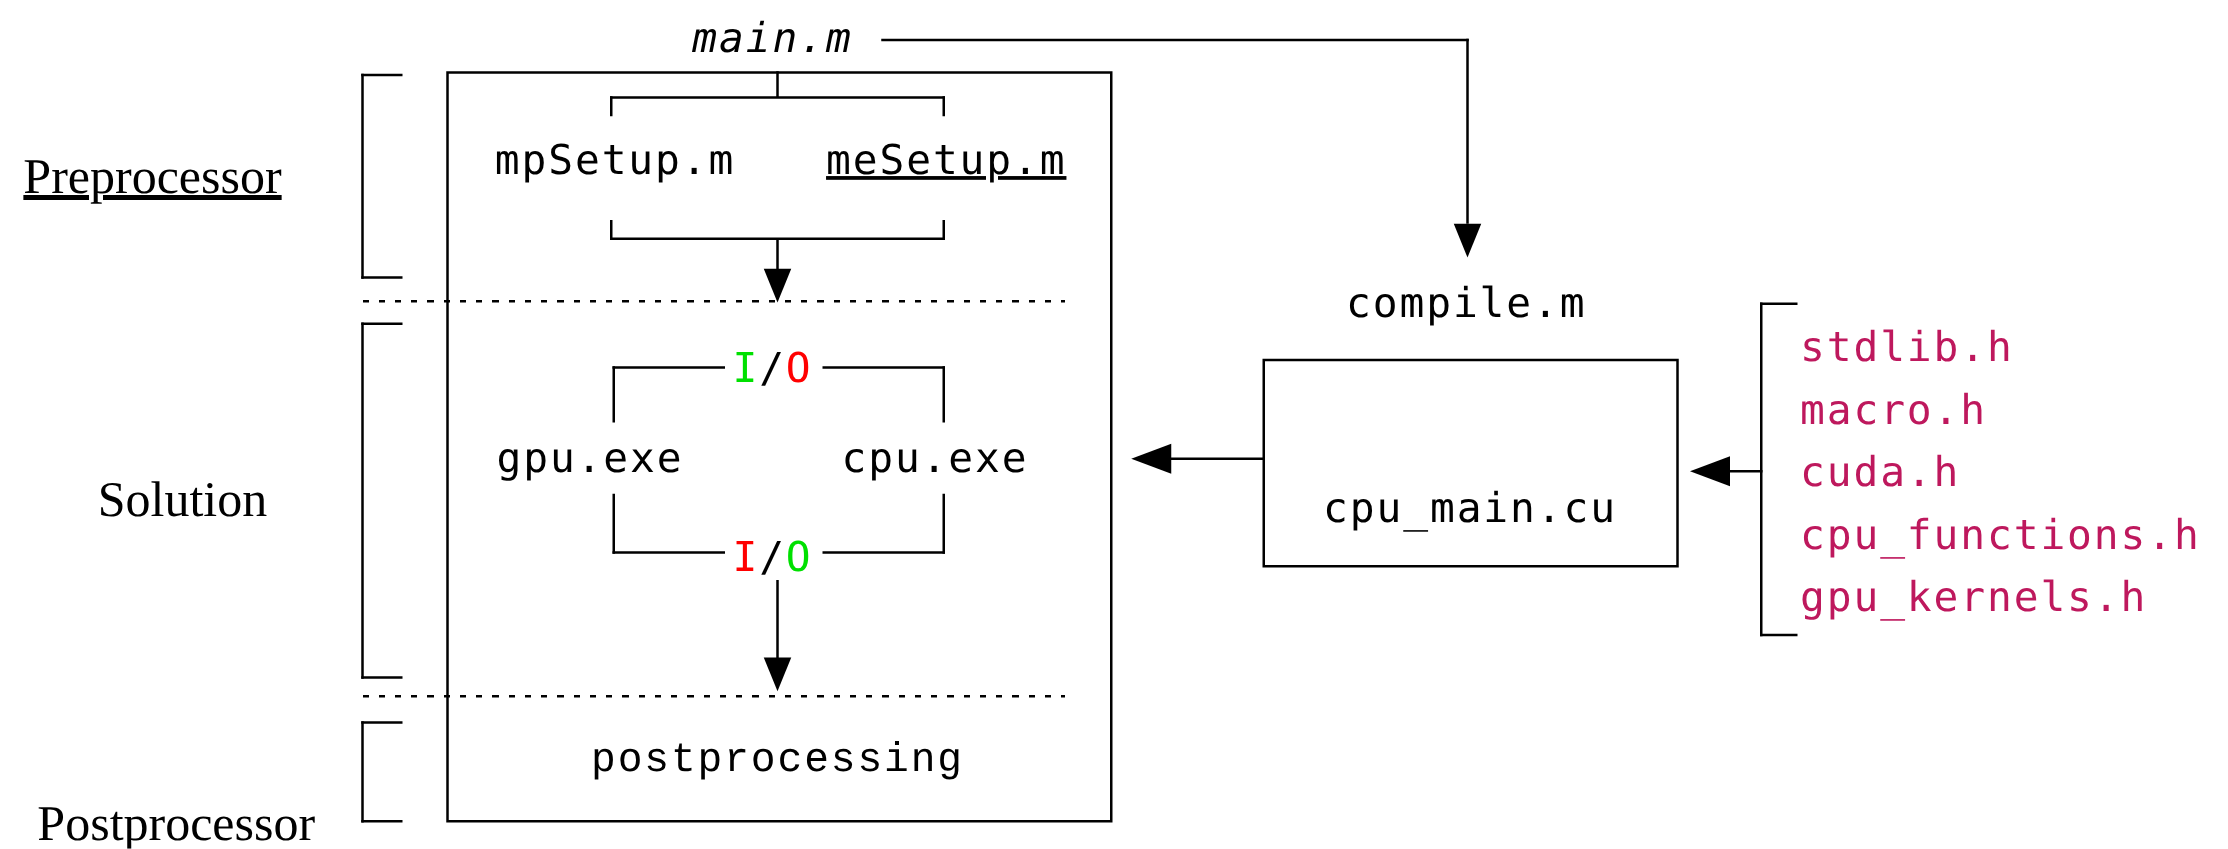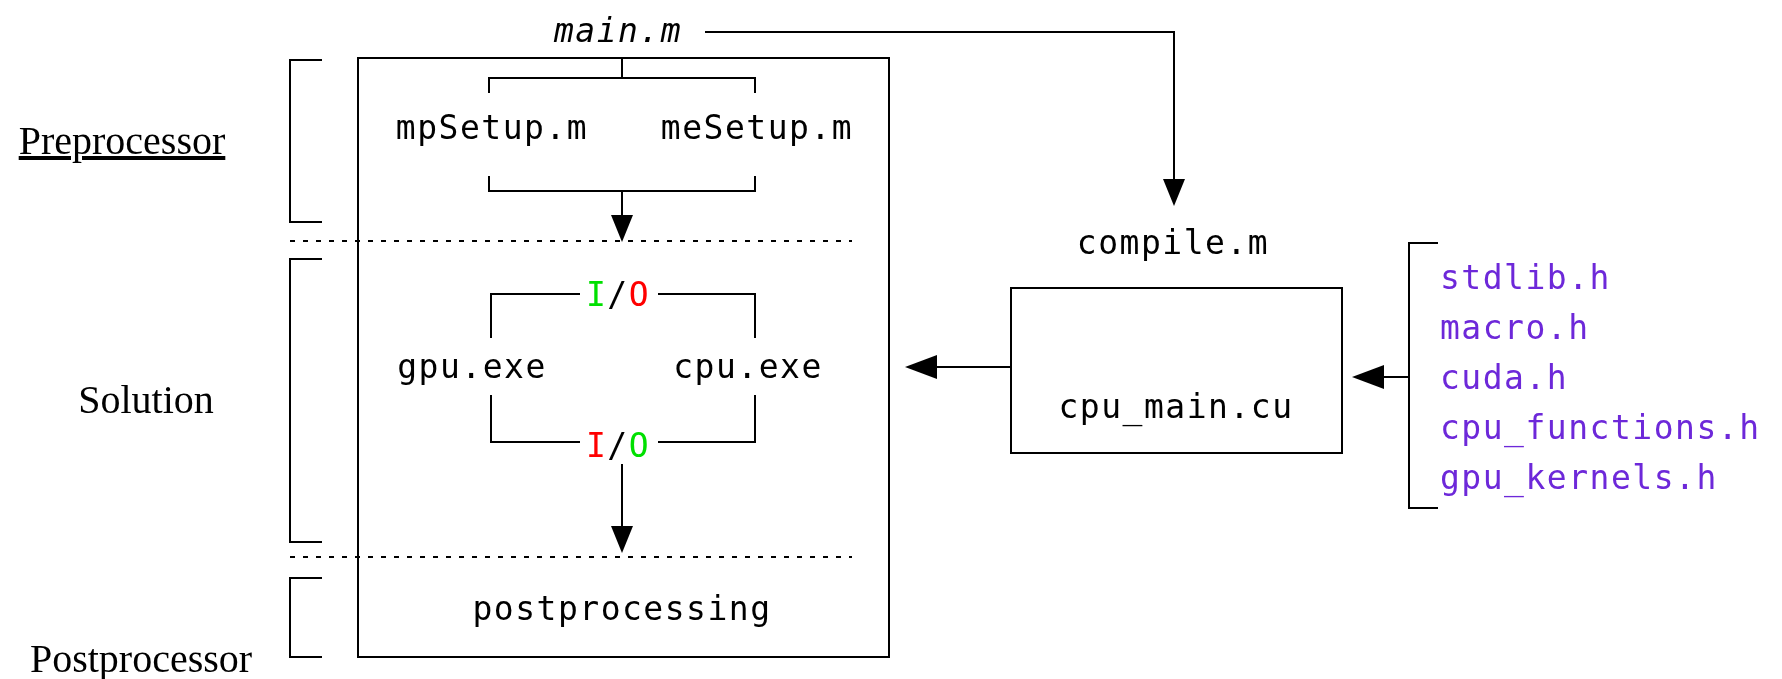--- a/index.html
+++ b/index.html
@@ -17,21 +17,21 @@
   
   .label{position:absolute;transform:translate(-50%,-50%);white-space:nowrap;
          font:40px/1.1 "Liberation Serif", serif;color:#000;}
   
   .ah{position:absolute;width:0;height:0;}
   .ah.down{border-left:11px solid transparent;border-right:11px solid transparent;border-top:27px solid #000;}
   .ah.left{border-top:12px solid transparent;border-bottom:12px solid transparent;border-right:32px solid #000;}
   
   .hdrs{position:absolute;left:1440px;top:253px;display:flex;flex-direction:column;}
   .hdrs div{height:50px;line-height:50px;font:33px/50px "DejaVu Sans Mono", monospace;
-            letter-spacing:1.5px;color:#6d28d9;white-space:nowrap;}
+            letter-spacing:1.5px;color:#be185d;white-space:nowrap;}
 </style>
 </head>
 <body>
 
 <div id="stage">
 
   <div class="label" style="left:122px;top:141px;text-decoration:underline;">Preprocessor</div>
   <div class="label" style="left:146px;top:400px;text-align:right;">Solution</div>
   <div class="label" style="left:141px;top:611px;margin-top:48px;">Postprocessor</div>
 
@@ -53,21 +53,21 @@
   <div class="dot" style="left:290px;top:556px;width:562px;"></div>
 
   <div class="t" style="left:618px;top:31px;font-style:italic;">main.m</div>
 
   <div class="ln" style="left:621px;top:57px;width:2px;height:21px;"></div>
   <div class="ln" style="left:488px;top:77px;width:268px;height:2px;"></div>
   <div class="ln" style="left:488px;top:77px;width:2px;height:16px;"></div>
   <div class="ln" style="left:754px;top:77px;width:2px;height:16px;"></div>
 
   <div class="t" style="left:492px;top:128px;">mpSetup.m</div>
-  <div class="t" style="left:757px;top:128px;">meSetup.m</div>
+  <div class="t" style="left:757px;top:128px;text-decoration:underline;">meSetup.m</div>
 
   <div class="ln" style="left:488px;top:176px;width:2px;height:16px;"></div>
   <div class="ln" style="left:754px;top:176px;width:2px;height:16px;"></div>
   <div class="ln" style="left:488px;top:190px;width:268px;height:2px;"></div>
   <div class="ln" style="left:621px;top:192px;width:2px;height:26px;"></div>
   <div class="ah down" style="left:611px;top:215px;"></div>
 
   <div class="t" style="left:618px;top:295px;">
     <span style="color: rgb(0, 224, 0);">I</span><span>/</span><span style="color: rgb(255, 0, 0);">O</span>
   </div>
@@ -83,21 +83,21 @@
   <div class="ln" style="left:754px;top:395px;width:2px;height:48px;"></div>
   <div class="ln" style="left:490px;top:441px;width:90px;height:2px;"></div>
   <div class="ln" style="left:658px;top:441px;width:98px;height:2px;"></div>
   <div class="t" style="left:618px;top:446px;">
     <span style="color: rgb(255, 0, 0);">I</span><span>/</span><span style="color: rgb(0, 224, 0);">O</span>
   </div>
 
   <div class="ln" style="left:621px;top:464px;width:2px;height:64px;"></div>
   <div class="ah down" style="left:611px;top:526px;"></div>
 
-  <div class="t" style="left:622px;top:609px;">postprocessing</div>
+  <div class="t" style="left:622px;top:609px;font-family:Liberation Mono, monospace;">postprocessing</div>
 
   <div class="ln" style="left:705px;top:31px;width:470px;height:2px;"></div>
   <div class="ln" style="left:1173px;top:31px;width:2px;height:148px;"></div>
   <div class="ah down" style="left:1163px;top:179px;"></div>
 
   <div class="t" style="left:1173px;top:243px;">compile.m</div>
 
   <div class="box" style="left:1010px;top:287px;width:333px;height:167px;"></div>
   <div class="t" style="left:1176px;top:407px;">cpu_main.cu</div>
 

